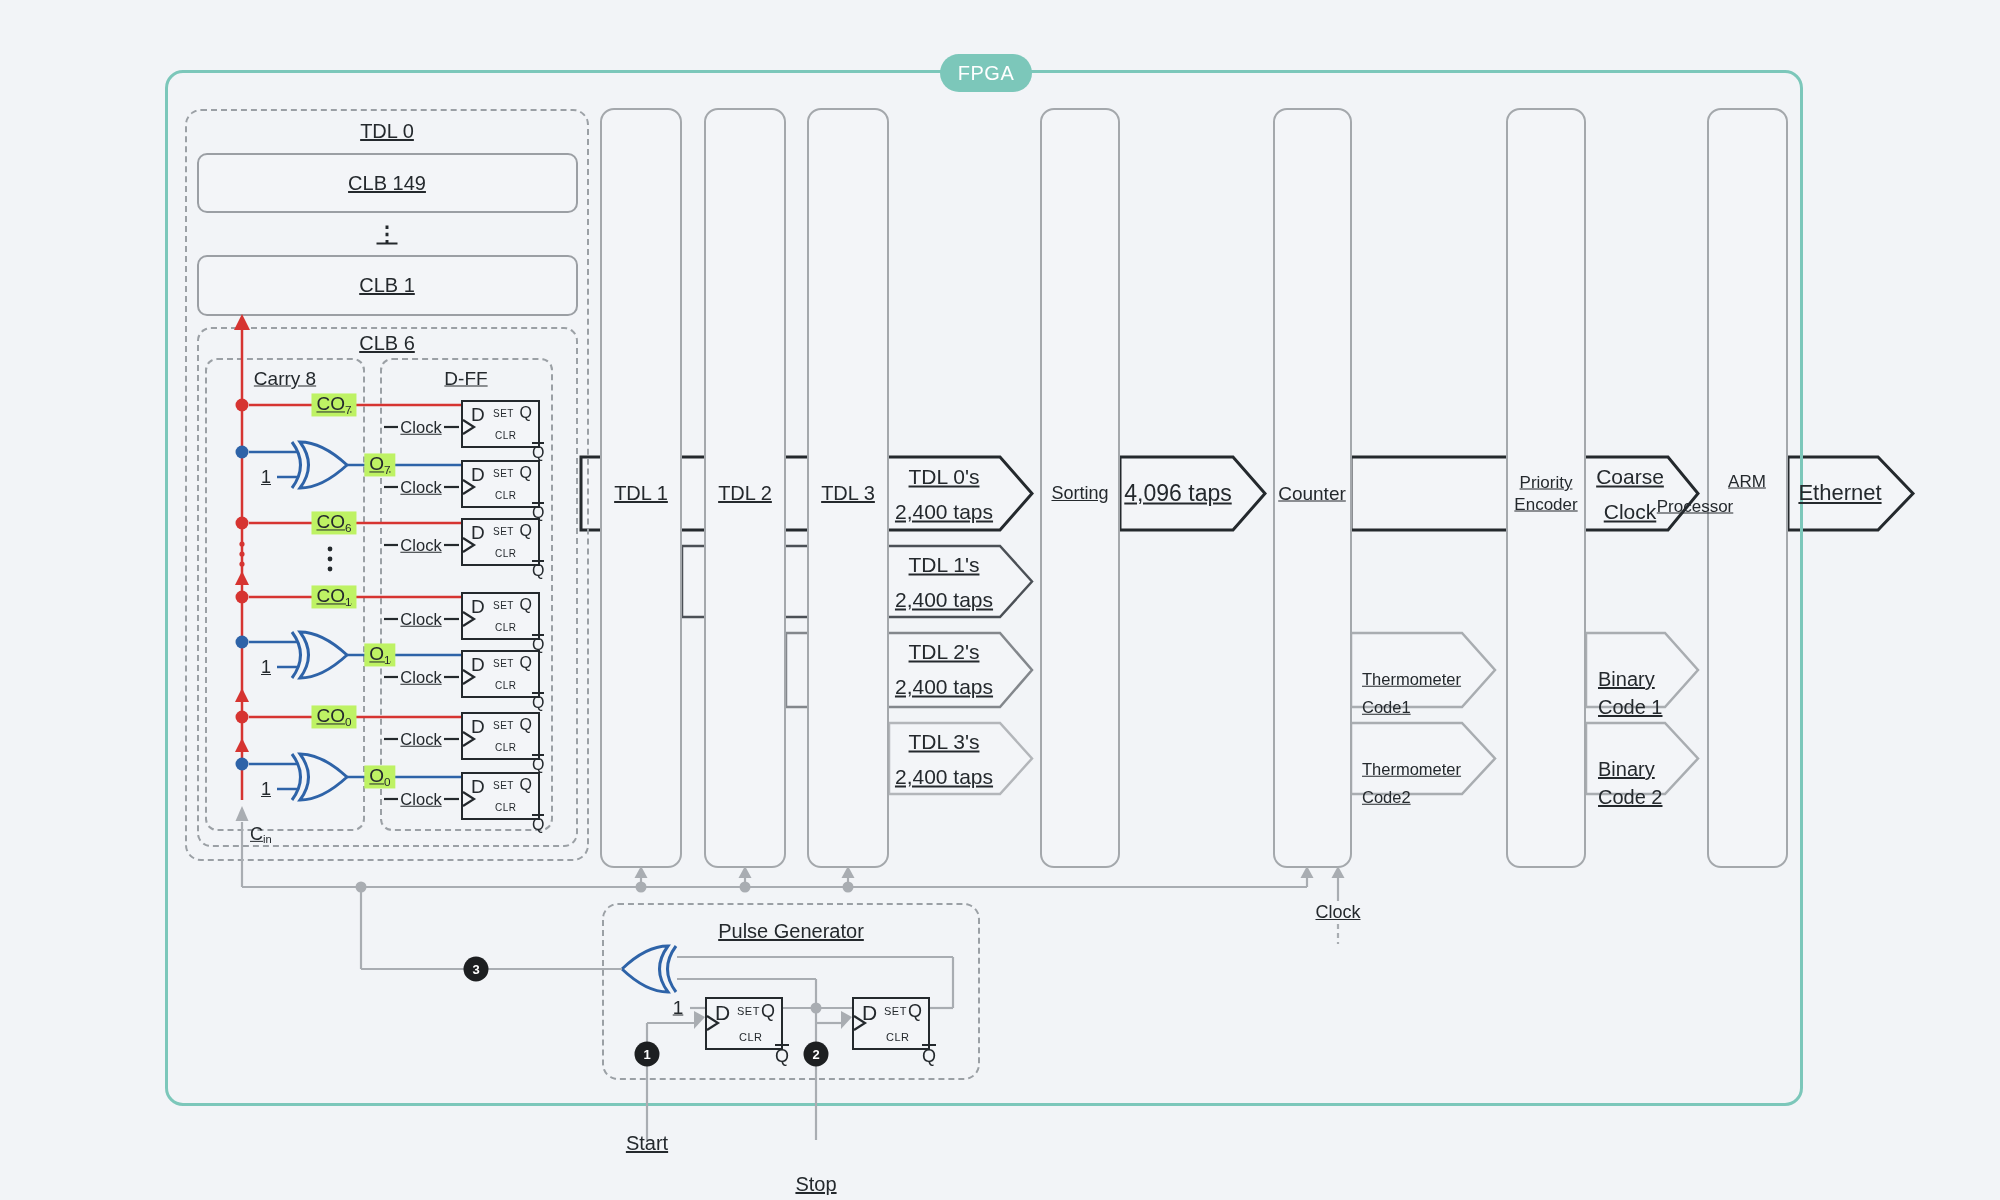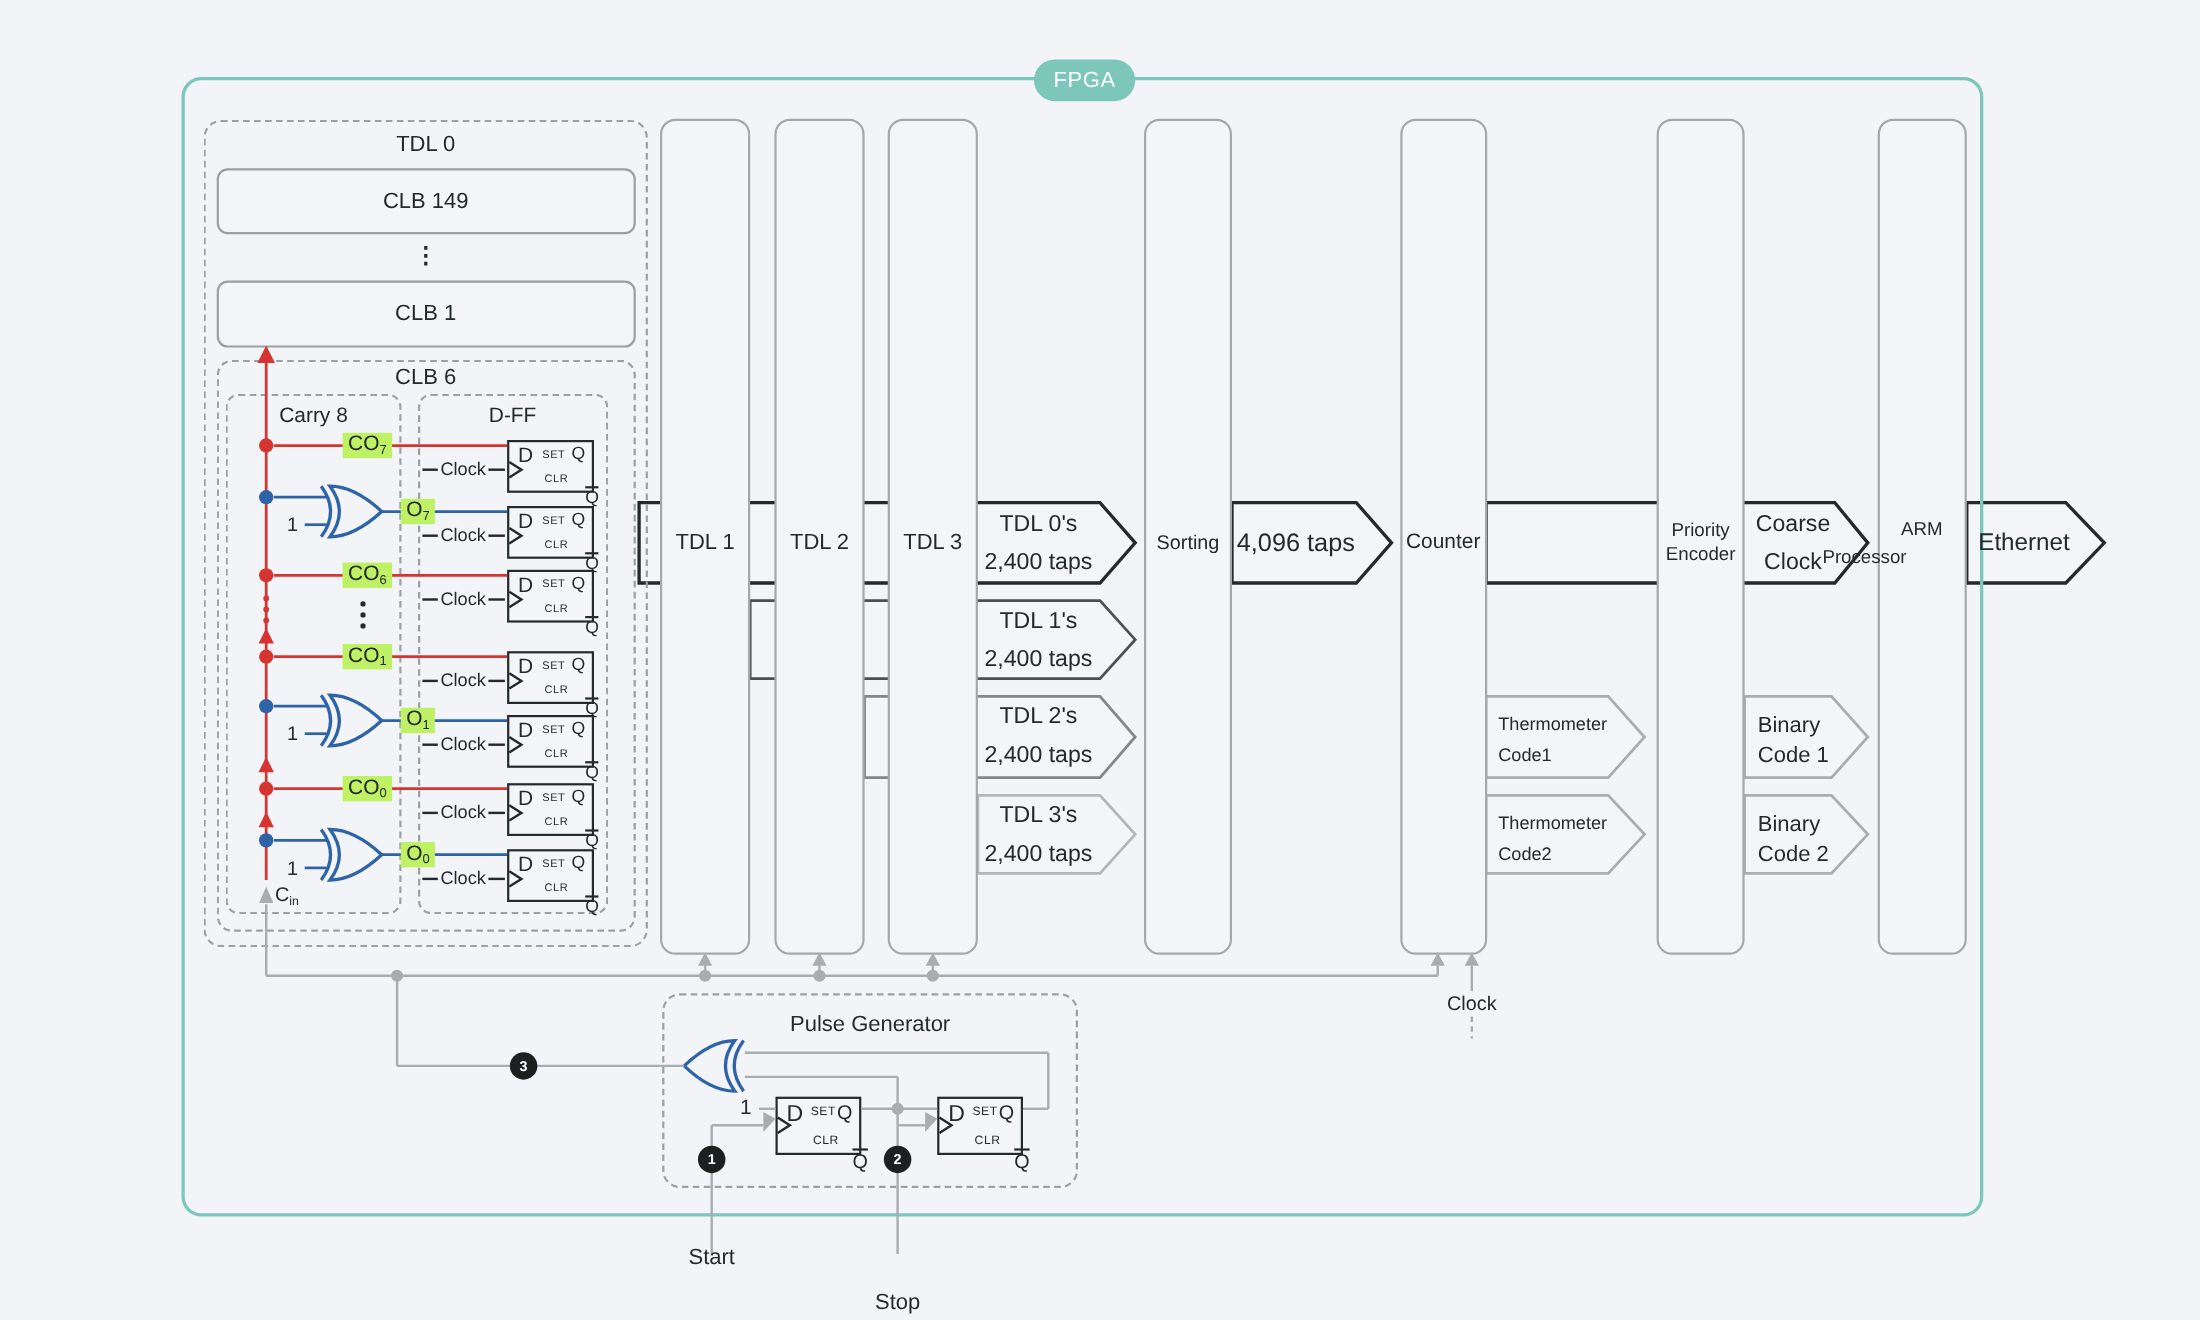--- a/index.html
+++ b/index.html
@@ -26,22 +26,22 @@
   .ff .fd{left:8px;top:3px;font-size:19px;}
   .ff .fset{left:30px;top:7px;font-size:10px;letter-spacing:.5px;}
   .ff .fq{right:6px;top:3px;font-size:16px;}
   .ff .fclr{left:32px;bottom:5px;font-size:10px;letter-spacing:.5px;}
   .ff .fqb{right:6px;bottom:4px;font-size:16px;}
   .ff.pg{width:78px;height:53px;}
   .ff.pg .fd{font-size:21px;}
   .ff.pg .fq,.ff.pg .fqb{font-size:18px;}
   .ff.pg .fset,.ff.pg .fclr{font-size:11px;}
   .ovl{display:inline-block;border-top:2px solid #24292d;padding-top:1px;line-height:1;}
-  .lbl{position:absolute;transform:translate(-50%,-50%);white-space:nowrap;z-index:5;line-height:1;}
-  .lbl.left{transform:translate(0,-50%);}
+  .lbl{position:absolute;transform:translate(-50%,-50%);white-space:nowrap;z-index:5;line-height:1;text-decoration:underline;}
+  .lbl.left{transform:translate(0,-50%);margin-top:20px;}
   .lbl.bg{background:#bef264;padding:1px 5px;}
   .sub{font-size:.62em;vertical-align:-.28em;}
   .nbadge{position:absolute;width:25px;height:25px;border-radius:50%;background:#1d1f21;color:#fff;
     font-size:13px;font-weight:bold;display:flex;align-items:center;justify-content:center;
     transform:translate(-50%,-50%);z-index:6;}
 </style>
 </head>
 <body>
 
 <div id="stage">

